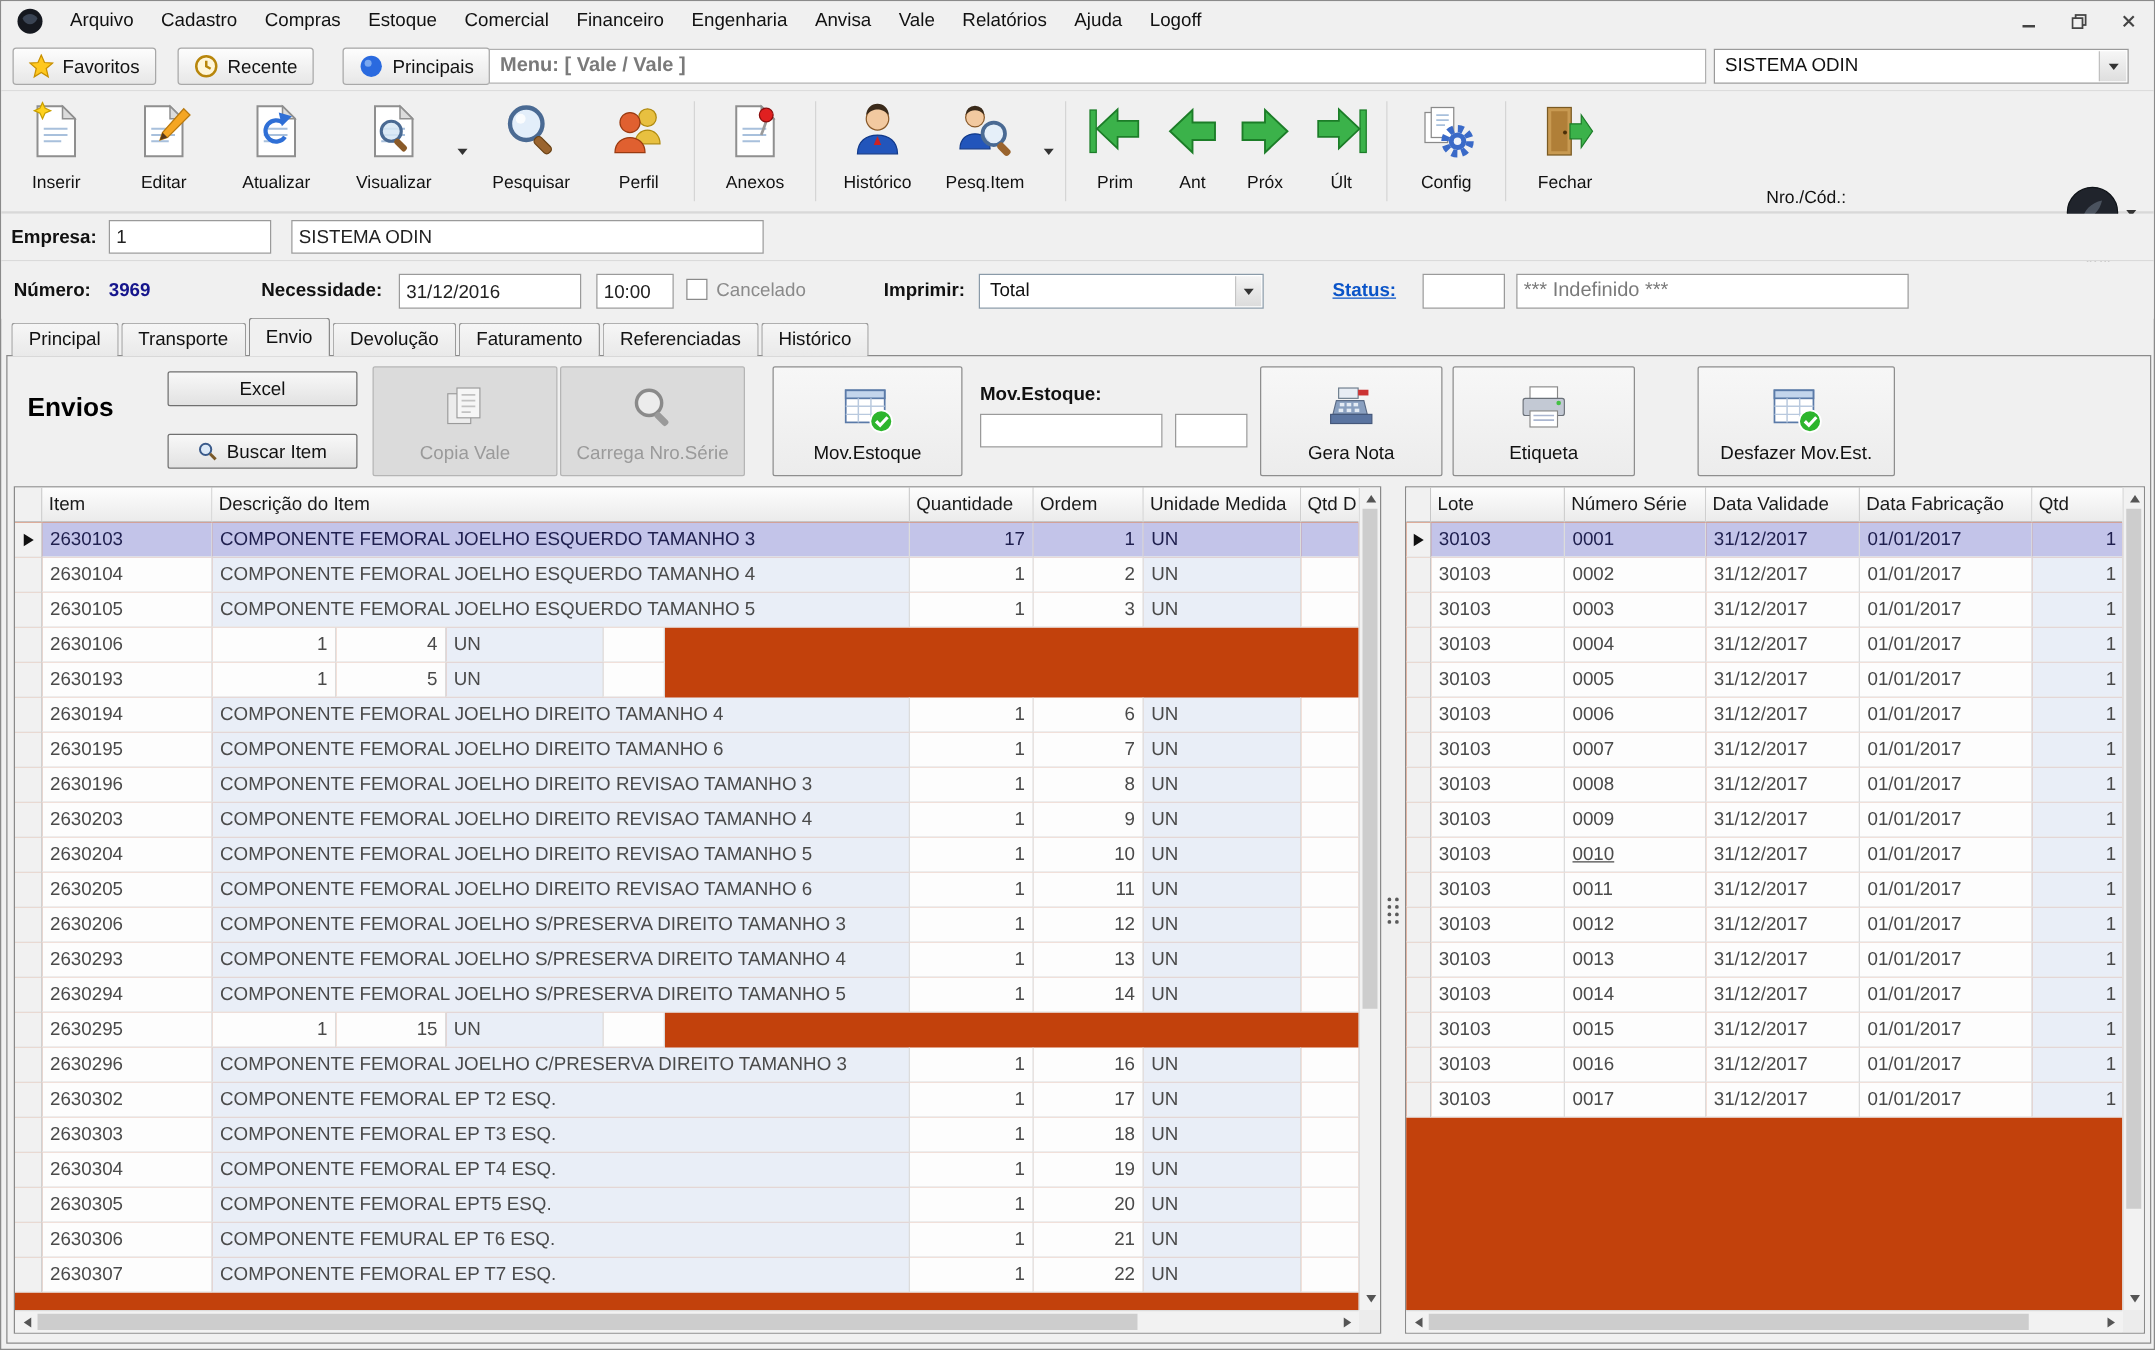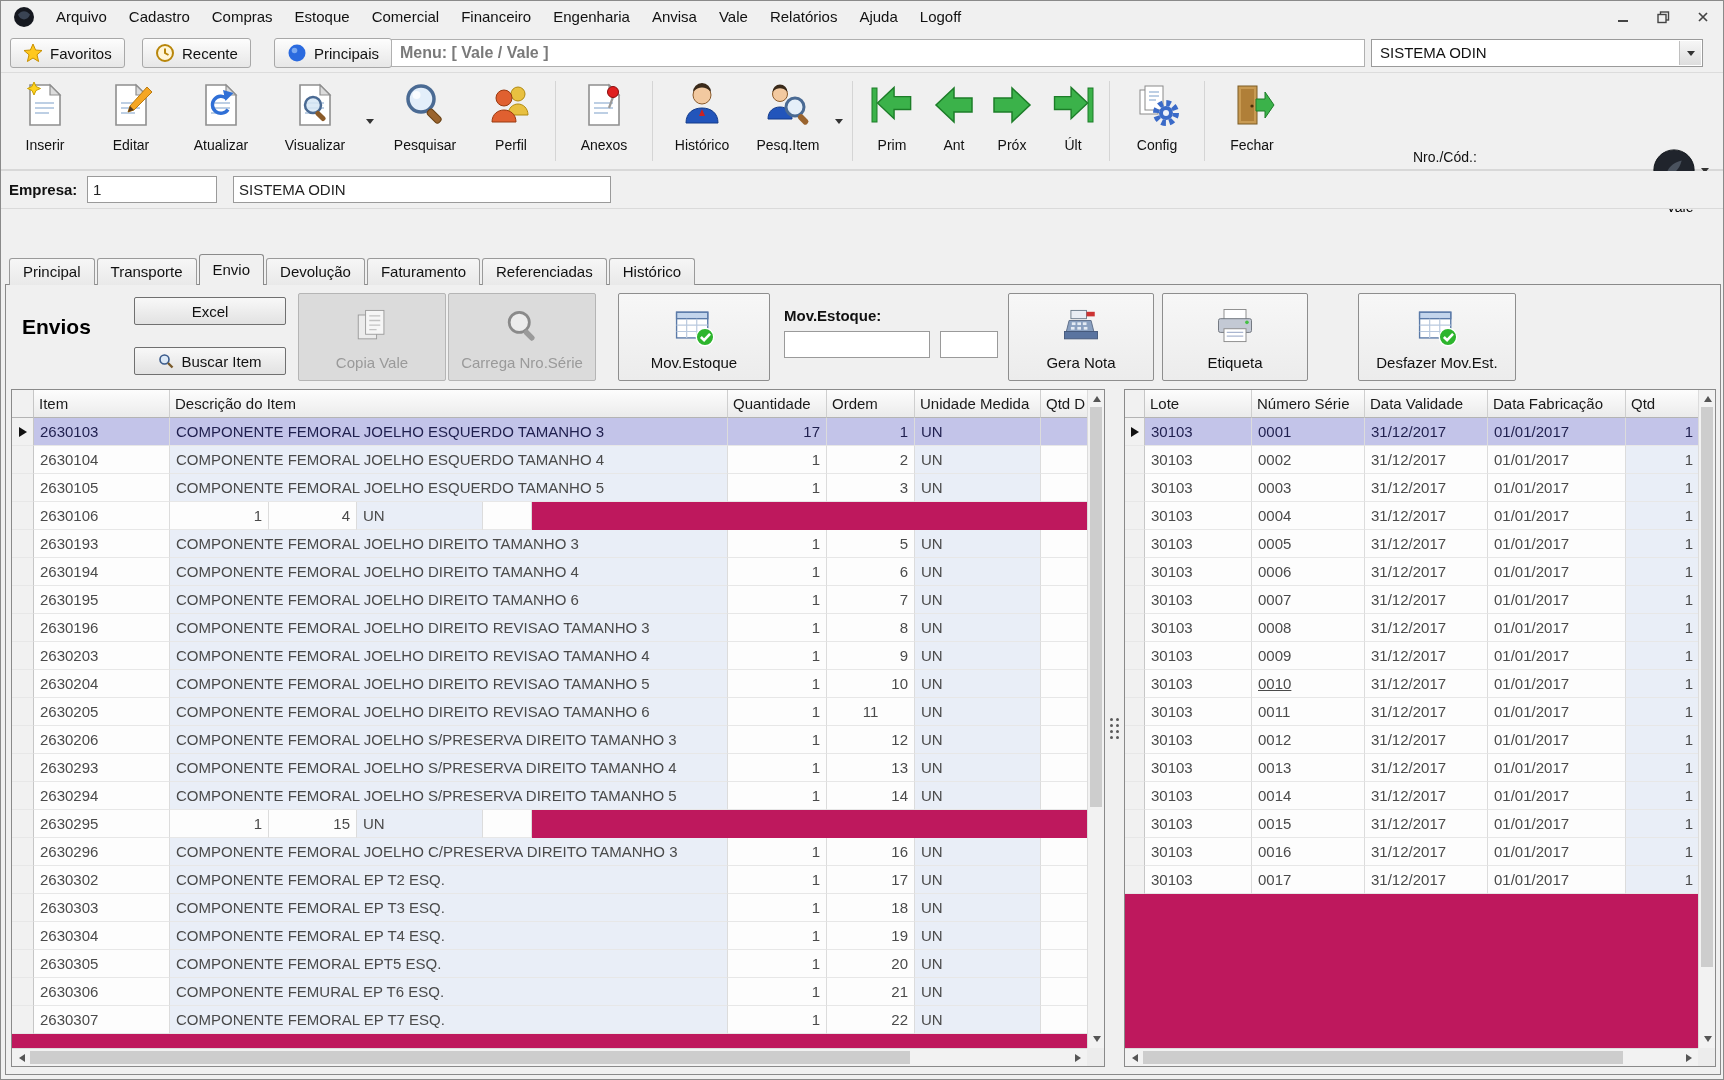--- a/index.html
+++ b/index.html
@@ -61,21 +61,21 @@
   .envios-title{position:absolute;left:16px;top:30px;font-size:21px;font-weight:bold;color:#000;}
   .push-btn{position:absolute;height:28px;display:flex;align-items:center;justify-content:center;gap:7px;border:1px solid #707070;border-radius:2px;background:linear-gradient(#f8f8f8,#e2e2e2);font-size:15px;color:#111;}
   .big-btn{position:absolute;height:88px;border:1px solid #8e8e8e;border-radius:2px;background:linear-gradient(#f7f7f7,#ececec);display:flex;flex-direction:column;align-items:center;justify-content:center;gap:6px;font-size:15px;color:#111;}
   .big-btn.disabled{background:#dbdbdb;border-color:#b5b5b5;color:#9a9a9a;}
   .fieldlabel{position:absolute;font-size:15px;font-weight:bold;color:#111;}
 
   
   .grid{position:absolute;background:#fff;border:1px solid #8a8a8a;}
   .grid-head{position:absolute;left:0;top:0;right:17px;height:28px;display:flex;overflow:hidden;}
   .hcell{flex:none;background:linear-gradient(#fdfdfd,#ebebeb);border-right:1px solid #cfcfcf;border-bottom:1px solid #b4b4b4;font-size:15px;color:#1a1a1a;padding:5px 5px 0;white-space:nowrap;overflow:hidden;}
-  .grid-body{position:absolute;left:0;top:28px;right:17px;bottom:18px;overflow:hidden;background:#be185d;}
+  .grid-body{position:absolute;left:0;top:28px;right:17px;bottom:18px;overflow:hidden;background:#c2410c;}
   .grow{display:flex;height:28px;}
   .cell{flex:none;border-right:1px solid #dcdcdc;border-bottom:1px solid #e7e7e7;font-size:15px;color:#4a4a4a;padding:5px 6px 0;white-space:nowrap;overflow:hidden;background:#fdfdfd;}
   .cell.alt{background:#e9eef7;}
   .cell.r{text-align:right;}
   .cell.ind,.hcell.ind{background:#f1f1f1;border-right:1px solid #c6c6c6;padding:0;display:flex;align-items:center;justify-content:center;}
   .grow.sel .cell:not(.ind){background:#c3c4e9;color:#1f1f4e;}
   .tri{width:0;height:0;border-top:5px solid transparent;border-bottom:5px solid transparent;border-left:8px solid #111;display:inline-block;}
 
   
   .vsb{position:absolute;top:0;right:0;width:17px;bottom:18px;background:#f2f2f2;border-left:1px solid #dcdcdc;}
@@ -371,20 +371,39 @@
       <span class="lb" style="font-size:14px;margin-top:6px">Vale</span>
     </div>
   </div>
 
   <div class="empresa-row">
     <span class="flabel">Empresa:</span>
     <input class="tinput" style="left: 86px; top: 5px; width: 130px;" value="1">
     <input class="tinput" style="left: 232px; top: 5px; width: 378px;" value="SISTEMA ODIN">
   </div>
 
+  <div class="record-row">
+    <span class="rlabel" style="left:10px">Número:</span>
+    <span class="numero-val">3969</span>
+    <span class="rlabel" style="left:208px">Necessidade:</span>
+    <input class="tinput" style="left: 318px; top: 10px; width: 146px; height: 28px;" value="31/12/2016">
+    <input class="tinput" style="left: 476px; top: 10px; width: 62px; height: 28px;" value="10:00">
+    <span class="checkbox"></span>
+    <span class="graylabel" style="left:572px">Cancelado</span>
+    <span class="rlabel" style="left:706px">Imprimir:</span>
+    <div class="combo" style="left:782px;top:10px;width:228px">
+      <span>Total</span>
+      <span class="dd">
+          <span class="caret"></span>
+        </span>
+    </div>
+    <span class="statuslink">Status:</span>
+    <input class="tinput" style="left: 1137px; top: 10px; width: 66px; height: 28px;" value="">
+    <input class="tinput indef" style="left: 1212px; top: 10px; width: 314px; height: 28px;" value="*** Indefinido ***">
+  </div>
 
   <div class="tabstrip">
     <div class="tab">Principal</div>
     <div class="tab">Transporte</div>
     <div class="tab active">Envio</div>
     <div class="tab">Devolução</div>
     <div class="tab">Faturamento</div>
     <div class="tab">Referenciadas</div>
     <div class="tab">Histórico</div>
   </div>
@@ -508,21 +527,20 @@
             <div class="cell ind" style="width: 22px;"></div>
             <div class="cell" style="width: 136px;">2630106</div>
             <div class="cell r" style="width: 99px;">1</div>
             <div class="cell r" style="width: 88px;">4</div>
             <div class="cell alt" style="width: 126px;">UN</div>
             <div class="cell" style="width: 49px;"></div>
           </div>
           <div class="grow">
             <div class="cell ind" style="width: 22px;"></div>
             <div class="cell" style="width: 136px;">2630193</div>
-            <div class="cell alt" style="width: 558px;">COMPONENTE FEMORAL JOELHO DIREITO TAMANHO 3</div>
             <div class="cell r" style="width: 99px;">1</div>
             <div class="cell r" style="width: 88px;">5</div>
             <div class="cell alt" style="width: 126px;">UN</div>
             <div class="cell" style="width: 49px;"></div>
           </div>
           <div class="grow">
             <div class="cell ind" style="width: 22px;"></div>
             <div class="cell" style="width: 136px;">2630194</div>
             <div class="cell alt" style="width: 558px;">COMPONENTE FEMORAL JOELHO DIREITO TAMANHO 4</div>
             <div class="cell r" style="width: 99px;">1</div>
@@ -564,21 +582,21 @@
             <div class="cell r" style="width: 99px;">1</div>
             <div class="cell r" style="width: 88px;">10</div>
             <div class="cell alt" style="width: 126px;">UN</div>
             <div class="cell" style="width: 49px;"></div>
           </div>
           <div class="grow">
             <div class="cell ind" style="width: 22px;"></div>
             <div class="cell" style="width: 136px;">2630205</div>
             <div class="cell alt" style="width: 558px;">COMPONENTE FEMORAL JOELHO DIREITO REVISAO TAMANHO 6</div>
             <div class="cell r" style="width: 99px;">1</div>
-            <div class="cell r" style="width: 88px; text-align: center;">11</div>
+            <div class="cell r" style="width: 88px;">11</div>
             <div class="cell alt" style="width: 126px;">UN</div>
             <div class="cell" style="width: 49px;"></div>
           </div>
           <div class="grow">
             <div class="cell ind" style="width: 22px;"></div>
             <div class="cell" style="width: 136px;">2630206</div>
             <div class="cell alt" style="width: 558px;">COMPONENTE FEMORAL JOELHO S/PRESERVA DIREITO TAMANHO 3</div>
             <div class="cell r" style="width: 99px;">1</div>
             <div class="cell r" style="width: 88px;">12</div>
             <div class="cell alt" style="width: 126px;">UN</div>

